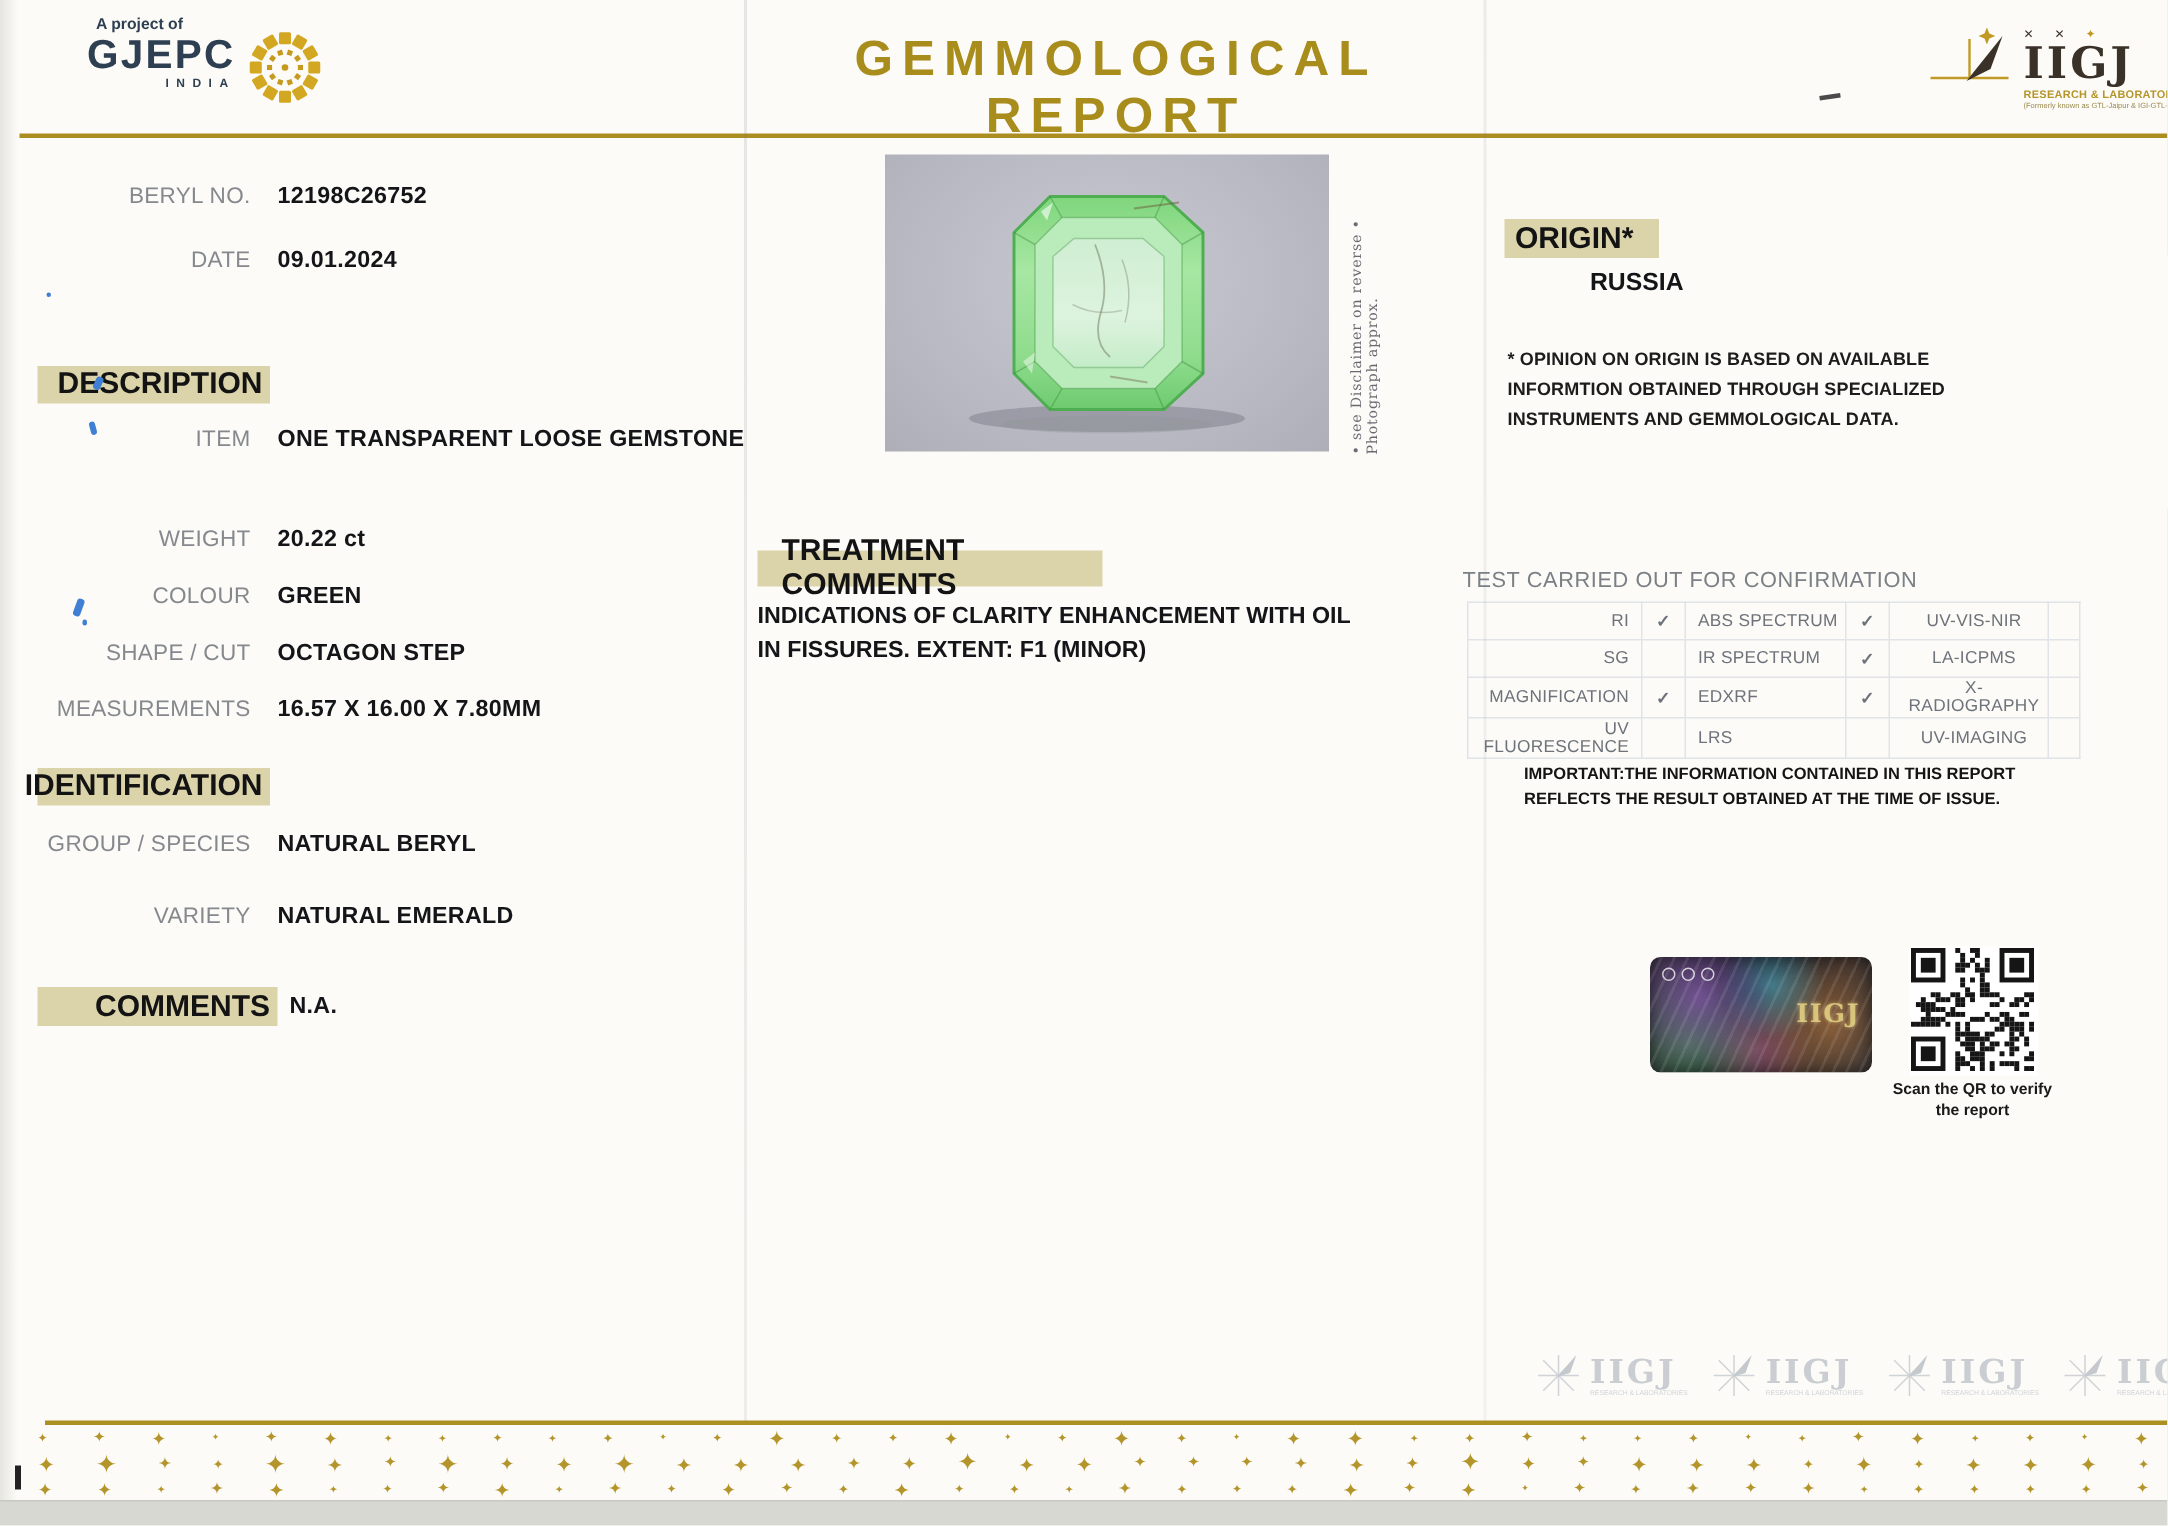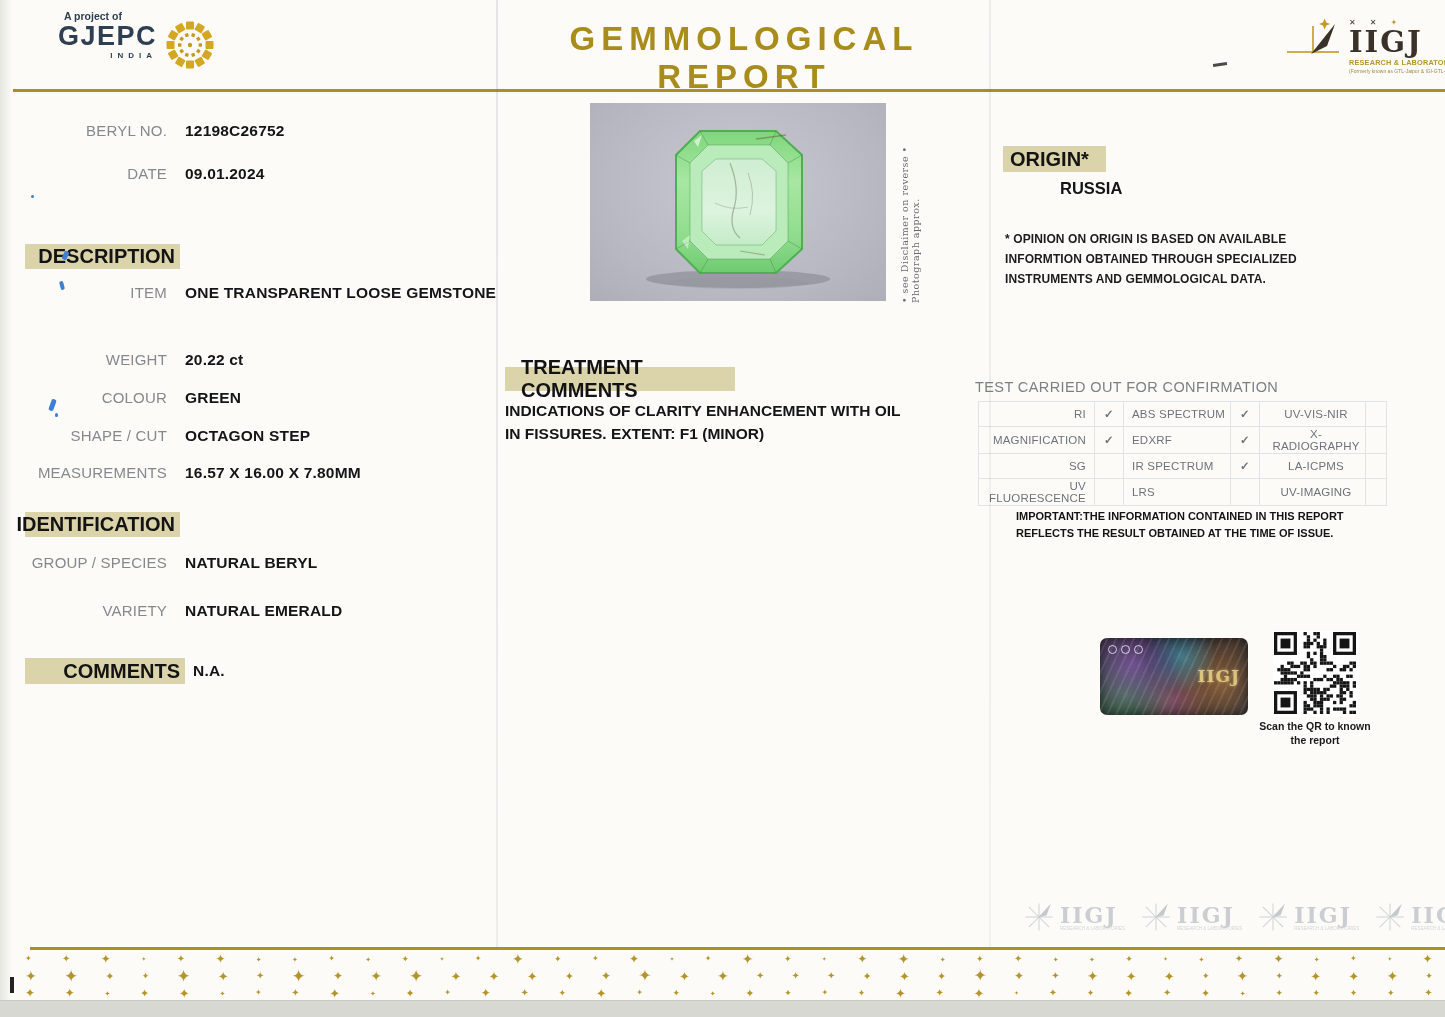--- a/index.html
+++ b/index.html
@@ -276,33 +276,33 @@
     <tbody>
         <tr>
           <td class="t-lab-r">RI</td>
           <td class="t-check">✓</td>
           <td class="t-lab-l">ABS SPECTRUM</td>
           <td class="t-check">✓</td>
           <td class="t-lab-l2">UV-VIS-NIR</td>
           <td class="t-check t-end"></td>
         </tr>
         <tr>
+          <td class="t-lab-r">SG</td>
+          <td class="t-check"></td>
+          <td class="t-lab-l">IR SPECTRUM</td>
+          <td class="t-check">✓</td>
+          <td class="t-lab-l2">LA-ICPMS</td>
+          <td class="t-check t-end"></td>
+        </tr>
+        <tr>
           <td class="t-lab-r">MAGNIFICATION</td>
           <td class="t-check">✓</td>
           <td class="t-lab-l">EDXRF</td>
           <td class="t-check">✓</td>
           <td class="t-lab-l2">X-RADIOGRAPHY</td>
-          <td class="t-check t-end"></td>
-        </tr>
-        <tr>
-          <td class="t-lab-r">SG</td>
-          <td class="t-check"></td>
-          <td class="t-lab-l">IR SPECTRUM</td>
-          <td class="t-check">✓</td>
-          <td class="t-lab-l2">LA-ICPMS</td>
           <td class="t-check t-end"></td>
         </tr>
         <tr>
           <td class="t-lab-r">UV FLUORESCENCE</td>
           <td class="t-check"></td>
           <td class="t-lab-l">LRS</td>
           <td class="t-check"></td>
           <td class="t-lab-l2">UV-IMAGING</td>
           <td class="t-check t-end"></td>
         </tr>
@@ -506,21 +506,21 @@
         <rect x="1" y="1" width="5" height="5" fill="#fff"></rect>
         <rect x="2" y="2" width="3" height="3" fill="#151515"></rect>
         <rect x="18" y="0" width="7" height="7" fill="#151515"></rect>
         <rect x="19" y="1" width="5" height="5" fill="#fff"></rect>
         <rect x="20" y="2" width="3" height="3" fill="#151515"></rect>
         <rect x="0" y="18" width="7" height="7" fill="#151515"></rect>
         <rect x="1" y="19" width="5" height="5" fill="#fff"></rect>
         <rect x="2" y="20" width="3" height="3" fill="#151515"></rect>
       </svg>
   </div>
-  <div class="qr-caption">Scan the QR to known the report</div>
+  <div class="qr-caption">Scan the QR to verify the report</div>
 
   <div class="wm-strip">
     <div class="wm">
       <svg width="34" height="40" viewBox="0 0 40 40">
           <g stroke="#b3b9c2" stroke-width="1.2">
             <line x1="20" y1="20" x2="4" y2="20"></line>
             <line x1="20" y1="20" x2="36" y2="20"></line>
             <line x1="20" y1="20" x2="20" y2="4"></line>
             <line x1="20" y1="20" x2="20" y2="36"></line>
             <line x1="20" y1="20" x2="8" y2="8"></line>

